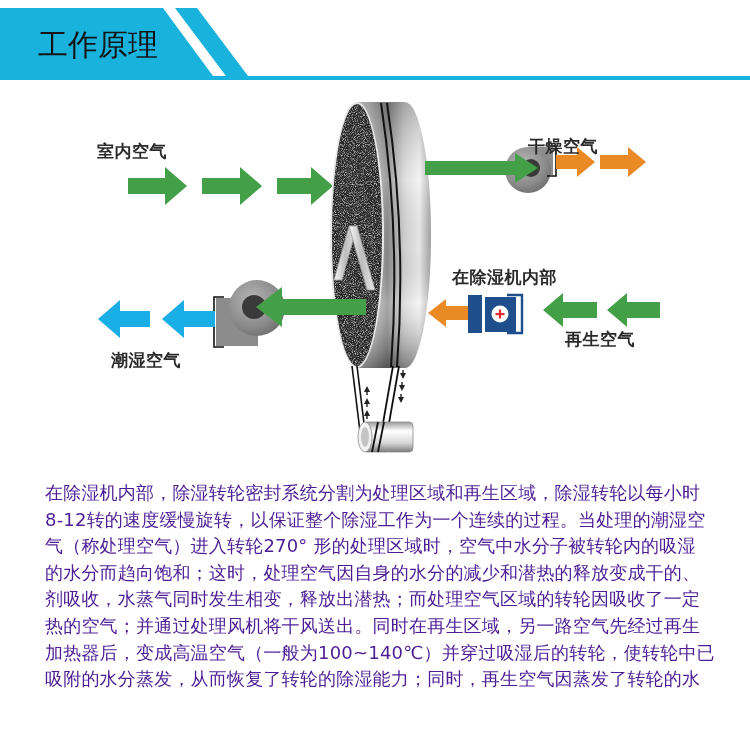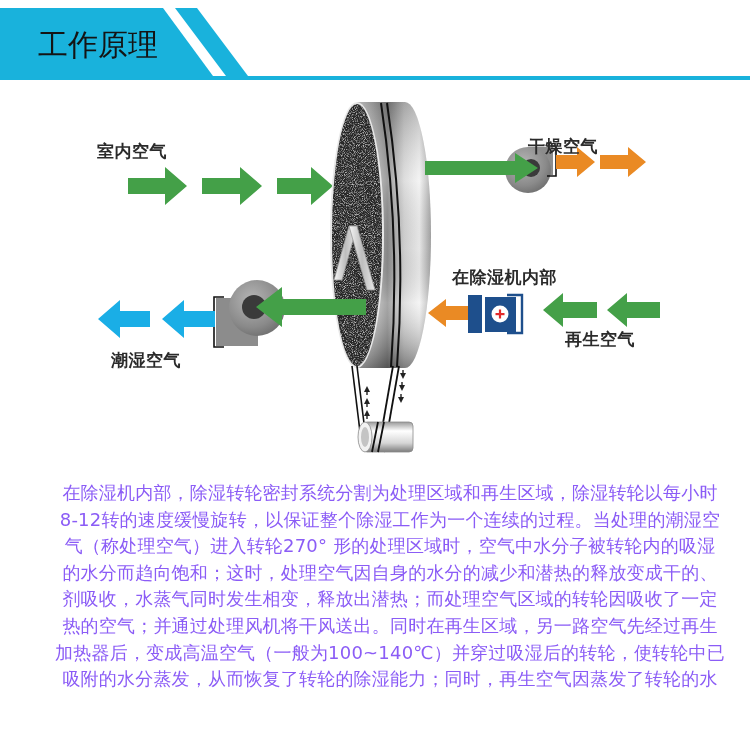--- a/index.html
+++ b/index.html
@@ -7,22 +7,22 @@
            font-family: "DejaVu Sans", "Liberation Sans", sans-serif; }
     .header { position: absolute; left: 0; top: 8px; width: 750px; height: 74px; }
     .header svg { position: absolute; left: 0; top: 0; }
     .header-title { position: absolute; left: 38px; top: 20px; font-size: 30px; line-height: 34px;
                     color: #141414; letter-spacing: 0px; white-space: nowrap; }
     .diagram { position: absolute; left: 0; top: 0; width: 750px; height: 470px; }
     .diagram svg { position: absolute; left: 0; top: 0; }
     .label { position: absolute; font-size: 17px; font-weight: bold; color: #2a2a2a;
              line-height: 20px; white-space: nowrap; letter-spacing: 0.5px; }
     .desc { position: absolute; left: 45px; top: 480px; width: 690px; }
-    .desc-line { font-size: 18px; line-height: 26.6px; color: #8b5cf6; white-space: nowrap;
-                 letter-spacing: 0.2px; text-align: center; }
+    .desc-line { font-size: 18px; line-height: 26.6px; color: #4c1d95; white-space: nowrap;
+                 letter-spacing: 0.2px; }
   </style>
 </head>
 <body>
 
 <div class="header">
   <svg width="750" height="74" viewBox="0 0 750 74">
     <polygon points="0,0 163,0 213,68 0,68" fill="#19b2dc"></polygon>
     <polygon points="175,0 197,0 248,68 226,68" fill="#19b2dc"></polygon>
     <rect x="0" y="68" width="750" height="4" fill="#19b2dc"></rect>
   </svg>

